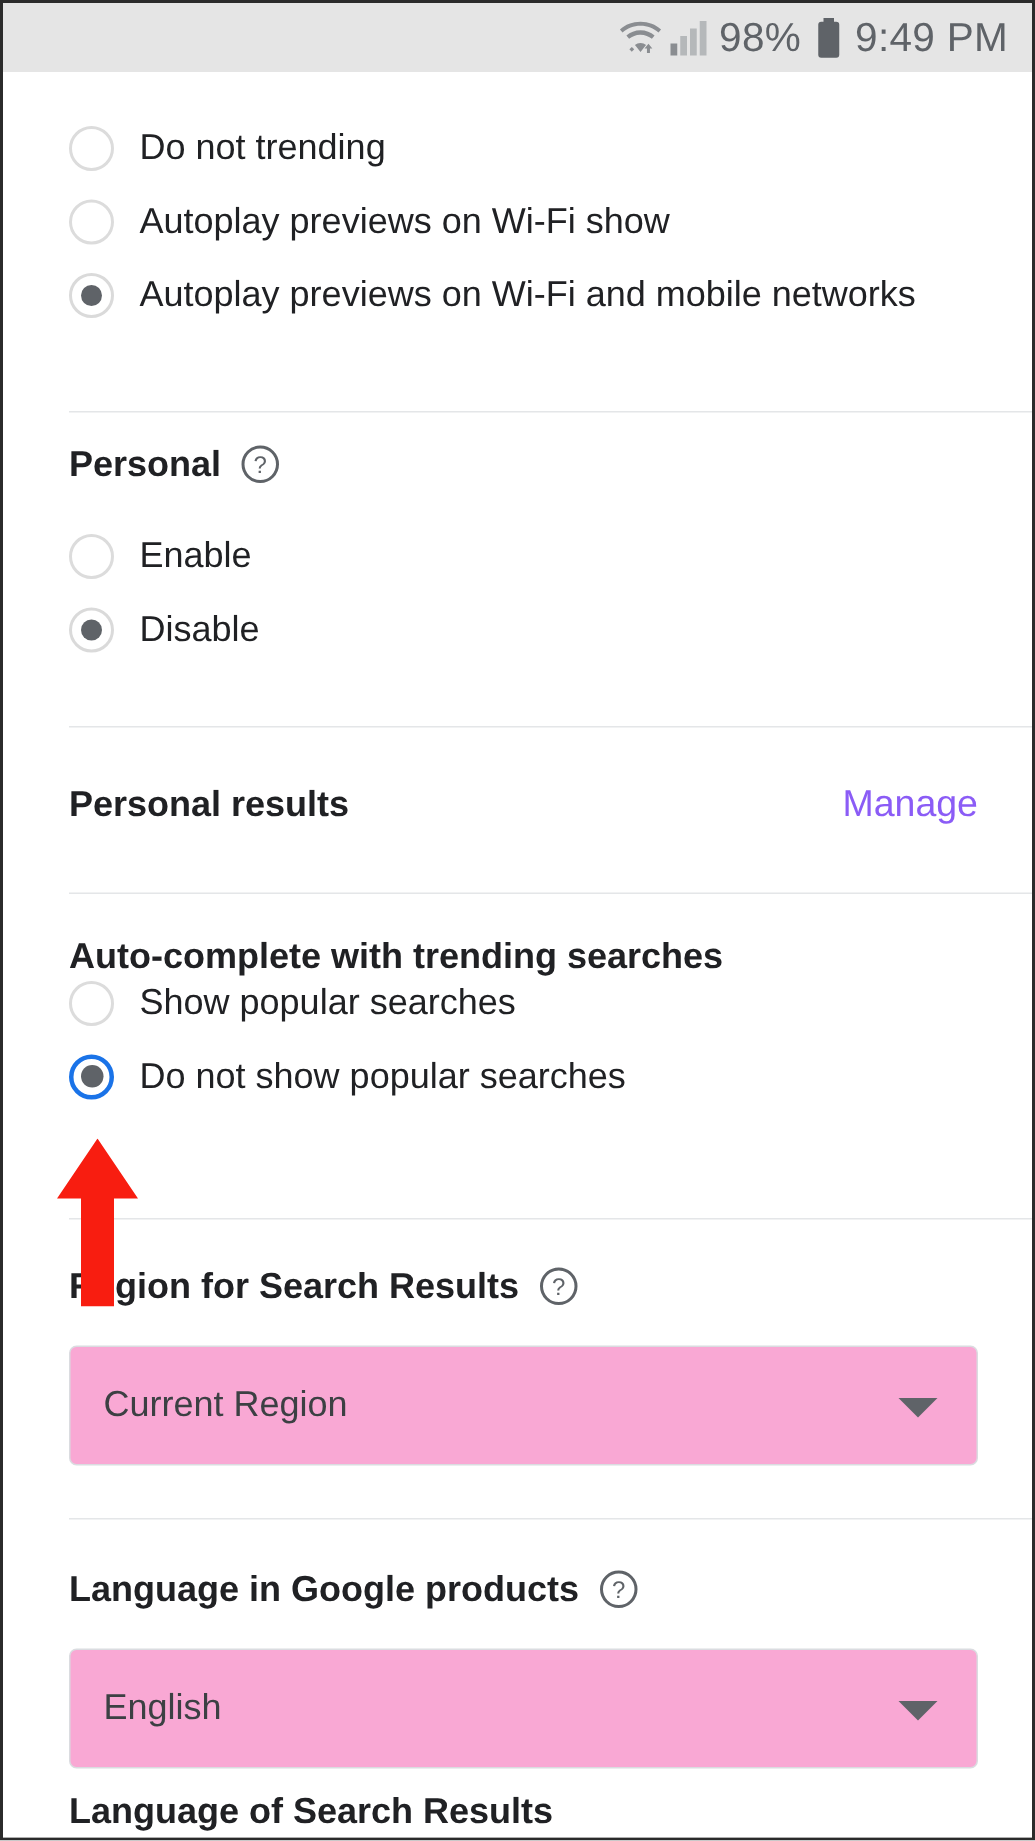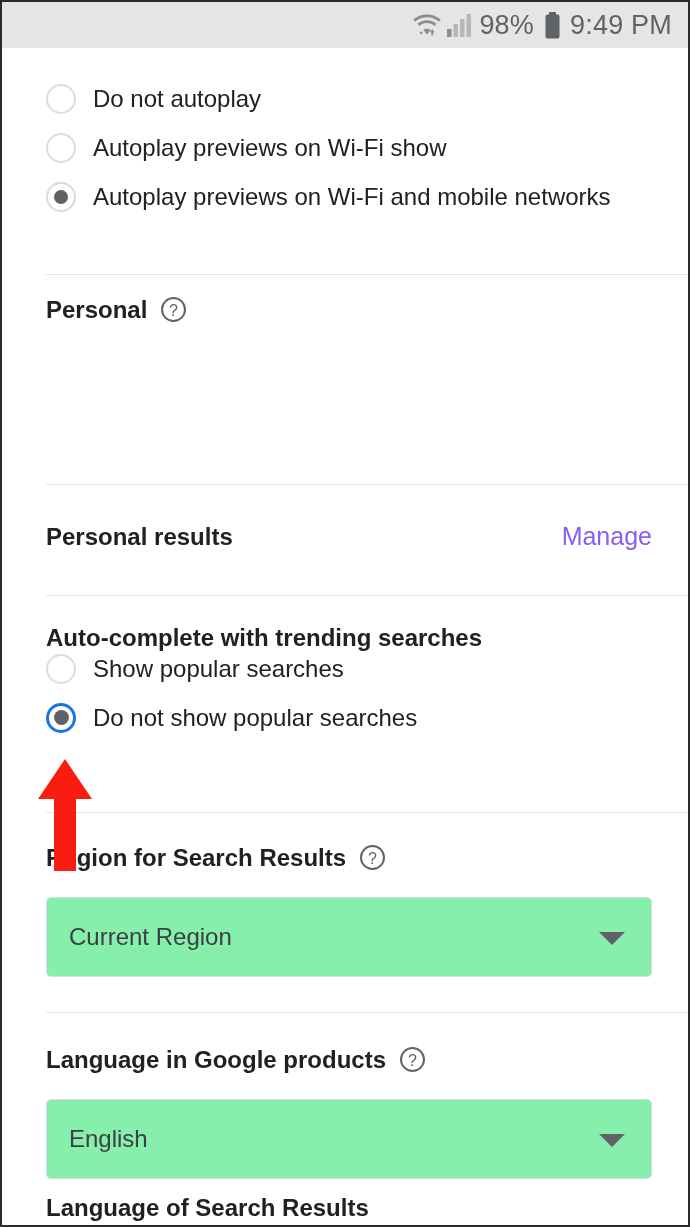--- a/index.html
+++ b/index.html
@@ -135,21 +135,21 @@
 
   
   .dropdown {
     position: relative;
     height: 80px;
     border: 1px solid #dadce0;
     border-radius: 5px;
     display: flex;
     align-items: center;
     padding: 0 22px;
-    background: #86efac;
+    background: #f9a8d4;
   }
   .dropdown .dd-value {
     font-size: 24px;
     color: #3c4043;
     line-height: 1;
   }
   .dd-arrow {
     position: absolute;
     right: 26px;
     top: 50%;
@@ -204,21 +204,21 @@
       </svg>
     </span>
     <span class="st-time">9:49 PM</span>
   </div>
 
   <div class="content">
 
     <div class="abs pad" style="top:26px;">
       <div class="radio-row">
         <span class="radio"></span>
-        <span class="radio-label">Do not autoplay</span>
+        <span class="radio-label">Do not trending</span>
       </div>
       <div class="radio-row">
         <span class="radio"></span>
         <span class="radio-label">Autoplay previews on Wi-Fi show</span>
       </div>
       <div class="radio-row">
         <span class="radio checked"></span>
         <span class="radio-label">Autoplay previews on Wi-Fi and mobile networks</span>
       </div>
     </div>
@@ -230,20 +230,30 @@
         <span class="section-title">Personal</span>
         <span>
           <svg class="help-icon" viewBox="0 0 27 27">
             <circle cx="13.5" cy="13.5" r="11.5" fill="none" stroke="#5f6368" stroke-width="2"></circle>
             <text x="13.5" y="19.5" text-anchor="middle" font-family="Liberation Sans, sans-serif" font-size="16" fill="#5f6368">?</text>
           </svg>
         </span>
       </div>
     </div>
 
+    <div class="abs pad" style="top:298px;">
+      <div class="radio-row">
+        <span class="radio"></span>
+        <span class="radio-label">Enable</span>
+      </div>
+      <div class="radio-row">
+        <span class="radio checked"></span>
+        <span class="radio-label">Disable</span>
+      </div>
+    </div>
 
     <div class="abs divider" style="top:436px;"></div>
 
     <div class="abs pad row-between" style="top:476px;">
       <span class="section-title">Personal results</span>
       <span class="link-manage">Manage</span>
     </div>
 
     <div class="abs divider" style="top:547px;"></div>
 

